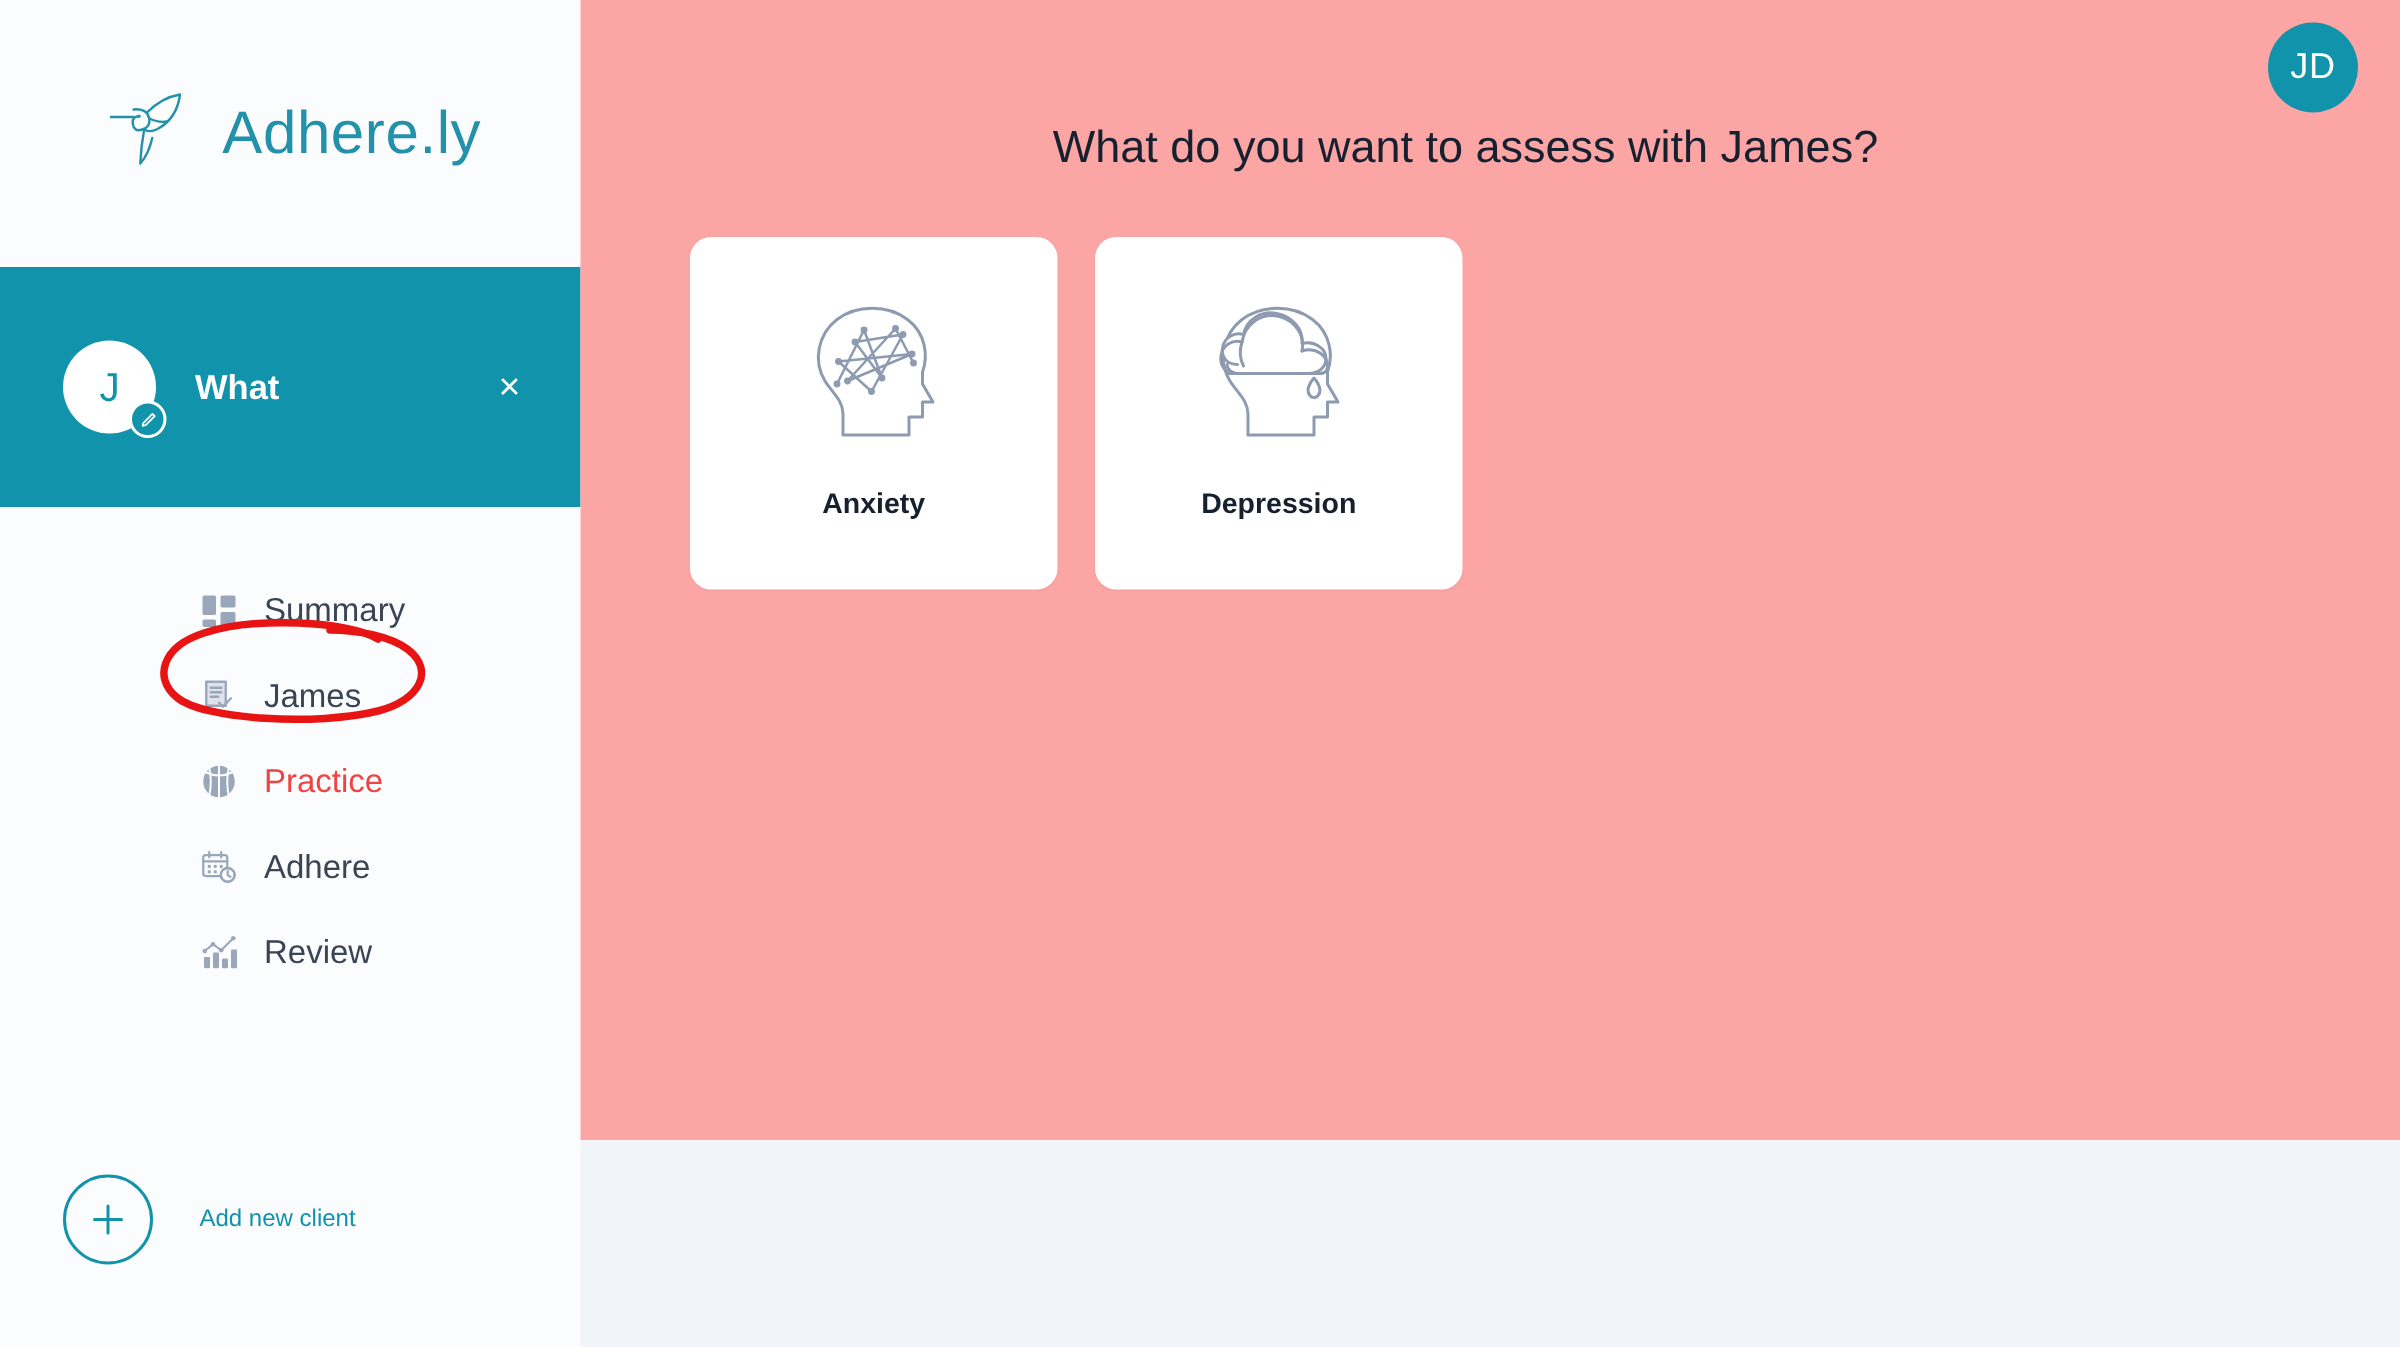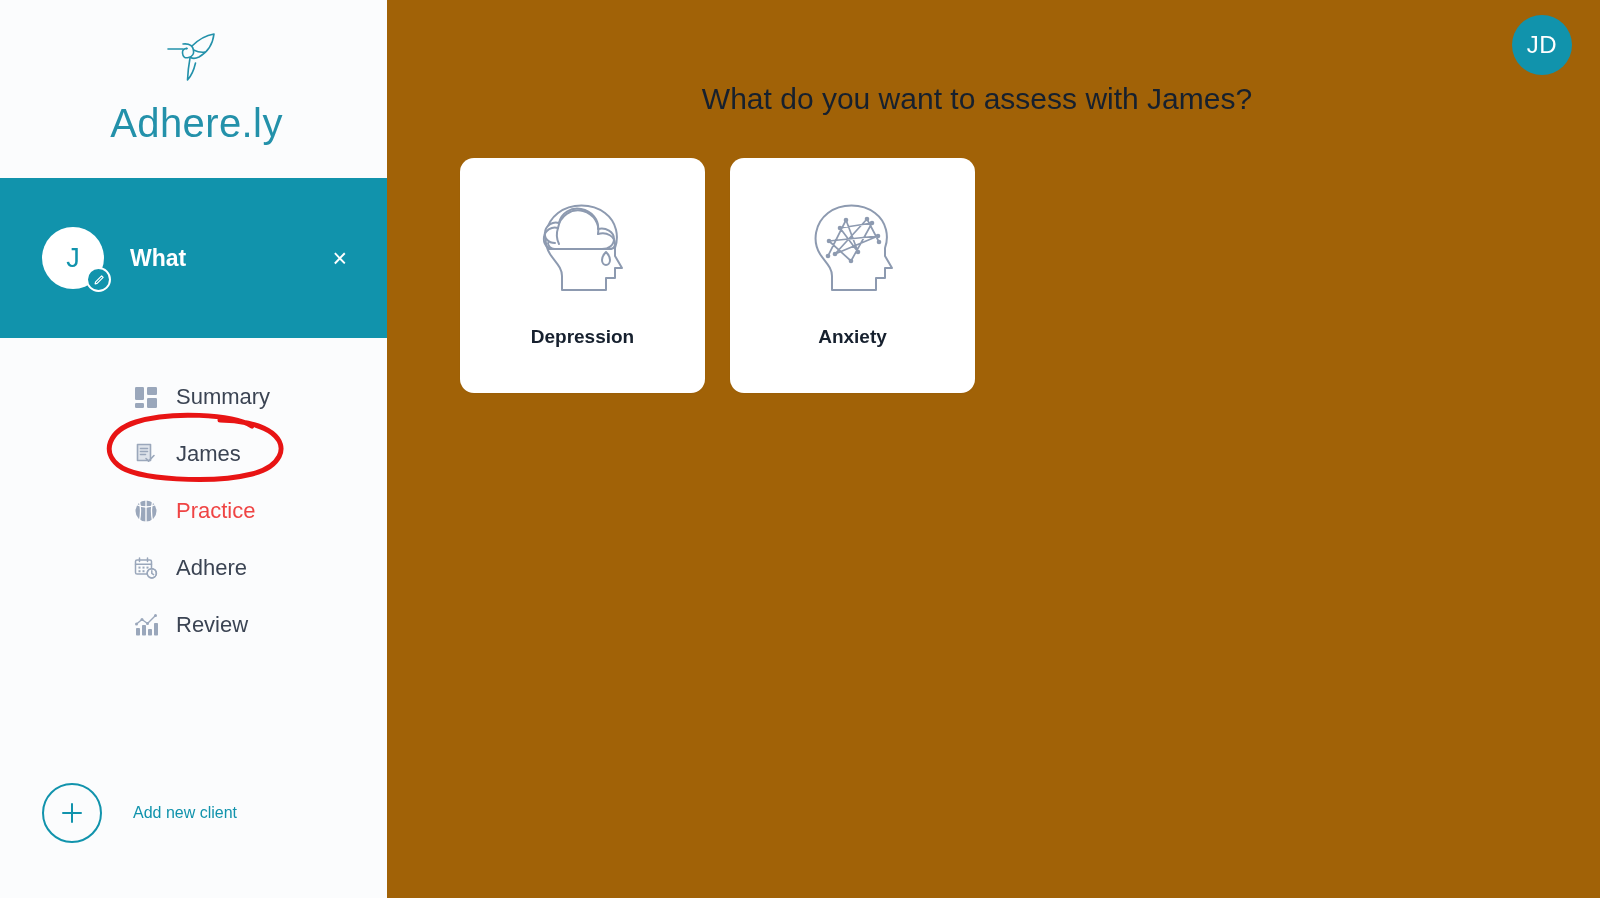--- a/index.html
+++ b/index.html
@@ -35,21 +35,20 @@
     height: 178px;
     display: flex;
     align-items: center;
     justify-content: center;
     padding-left: 6px;
   }
   .logo-inner {
     display: flex;
     align-items: center;
     gap: 14px;
-    flex-direction: column;
   }
   .logo-bird { width: 62px; height: 54px; display:block; }
   .logo-text {
     font-size: 40px;
     color: #2391aa;
     font-weight: 400;
     letter-spacing: 0.4px;
     font-family: "Liberation Sans", sans-serif;
   }
 
@@ -109,21 +108,21 @@
     line-height: 1;
     font-weight: 300;
     padding: 10px 20px 10px 10px;
     margin-right: 20px;
     cursor: pointer;
     user-select: none;
   }
 
   
   .nav {
-    padding-top: 30px;
+    padding-top: 40px;
     flex: 1;
   }
   .nav-item {
     display: flex;
     align-items: center;
     height: 57px;
     padding-left: 132px;
     cursor: pointer;
   }
   .nav-icon {
@@ -169,22 +168,22 @@
   .add-label {
     margin-left: 31px;
     font-size: 16px;
     color: #1193ac;
   }
 
   
   #main {
     position: relative;
     flex: 1;
-    height: 898px;
-    background: #a16207;
+    height: 760px;
+    background: #fca5a5;
   }
 
   .topbar {
     position: absolute;
     top: 0; left: 0; right: 0;
     height: 86px;
   }
   .user-avatar {
     position: absolute;
     top: 15px;
@@ -408,36 +407,20 @@
     </div>
 
     <h1 class="page-title">What do you want to assess with James?</h1>
 
     <div class="cards">
 
       <div class="card">
         <div class="card-icon">
           <svg viewBox="0 0 108 108" fill="none" stroke="#8d9ab0" stroke-width="2" stroke-linecap="round" stroke-linejoin="round">
             <path d="M86 54 C90 43, 88 28, 76 19 C63 9, 42 9, 29 19 C16 29, 13 47, 21 60 C26 68, 33 73, 33 82 L33 96 L77 96 L77 84 L86 84 L86 74 L93 74 L86 62 Z"></path>
-            <path d="M26 49 C19 49, 15 44, 16 38 C17 31, 24 27, 30 29 C32 19, 42 13, 52 15 C63 17, 70 26, 69 35 C77 33, 85 38, 85 45 C85 51, 80 55, 73 55 L26 55 C22 55, 19 52, 19 49" fill="#ffffff"></path>
-            <path d="M25 55 C18 55, 14 50, 15 43 C16 36, 23 32, 29 34"></path>
-            <path d="M29 34 C31 22, 42 14, 54 17 C65 20, 71 30, 69 40"></path>
-            <path d="M69 40 C78 37, 86 43, 86 50 C86 56, 81 55, 74 55"></path>
-            <path d="M19 55 L82 55"></path>
-            <path d="M29 34 C27 40, 28 46, 30 50"></path>
-            <path d="M73 66 C73 63, 76 59, 77 58 C78 59, 81 63, 81 66 C81 69, 79 71, 77 71 C75 71, 73 69, 73 66 Z"></path>
-          </svg>
-        </div>
-        <div class="card-label">Depression</div>
-      </div>
-
-      <div class="card">
-        <div class="card-icon">
-          <svg viewBox="0 0 108 108" fill="none" stroke="#8d9ab0" stroke-width="2" stroke-linecap="round" stroke-linejoin="round">
-            <path d="M86 54 C90 43, 88 28, 76 19 C63 9, 42 9, 29 19 C16 29, 13 47, 21 60 C26 68, 33 73, 33 82 L33 96 L77 96 L77 84 L86 84 L86 74 L93 74 L86 62 Z"></path>
             <g stroke-width="1.7">
               <path d="M29 62 L47 26 L59 58 L41 34 L73 29 L52 67 L30 47 L79 42 L36 60 L68 25 L80 48"></path>
             </g>
             <g fill="#8d9ab0" stroke="none">
               <circle cx="29" cy="62" r="2.3"></circle>
               <circle cx="47" cy="26" r="2.3"></circle>
               <circle cx="59" cy="58" r="2.3"></circle>
               <circle cx="41" cy="34" r="2.3"></circle>
               <circle cx="73" cy="29" r="2.3"></circle>
               <circle cx="52" cy="67" r="2.3"></circle>
@@ -445,17 +428,33 @@
               <circle cx="79" cy="42" r="2.3"></circle>
               <circle cx="36" cy="60" r="2.3"></circle>
               <circle cx="68" cy="25" r="2.3"></circle>
               <circle cx="80" cy="48" r="2.3"></circle>
             </g>
           </svg>
         </div>
         <div class="card-label">Anxiety</div>
       </div>
 
+      <div class="card">
+        <div class="card-icon">
+          <svg viewBox="0 0 108 108" fill="none" stroke="#8d9ab0" stroke-width="2" stroke-linecap="round" stroke-linejoin="round">
+            <path d="M86 54 C90 43, 88 28, 76 19 C63 9, 42 9, 29 19 C16 29, 13 47, 21 60 C26 68, 33 73, 33 82 L33 96 L77 96 L77 84 L86 84 L86 74 L93 74 L86 62 Z"></path>
+            <path d="M26 49 C19 49, 15 44, 16 38 C17 31, 24 27, 30 29 C32 19, 42 13, 52 15 C63 17, 70 26, 69 35 C77 33, 85 38, 85 45 C85 51, 80 55, 73 55 L26 55 C22 55, 19 52, 19 49" fill="#ffffff"></path>
+            <path d="M25 55 C18 55, 14 50, 15 43 C16 36, 23 32, 29 34"></path>
+            <path d="M29 34 C31 22, 42 14, 54 17 C65 20, 71 30, 69 40"></path>
+            <path d="M69 40 C78 37, 86 43, 86 50 C86 56, 81 55, 74 55"></path>
+            <path d="M19 55 L82 55"></path>
+            <path d="M29 34 C27 40, 28 46, 30 50"></path>
+            <path d="M73 66 C73 63, 76 59, 77 58 C78 59, 81 63, 81 66 C81 69, 79 71, 77 71 C75 71, 73 69, 73 66 Z"></path>
+          </svg>
+        </div>
+        <div class="card-label">Depression</div>
+      </div>
+
     </div>
 
   </main>
 
 </div>
 
 </body></html>

